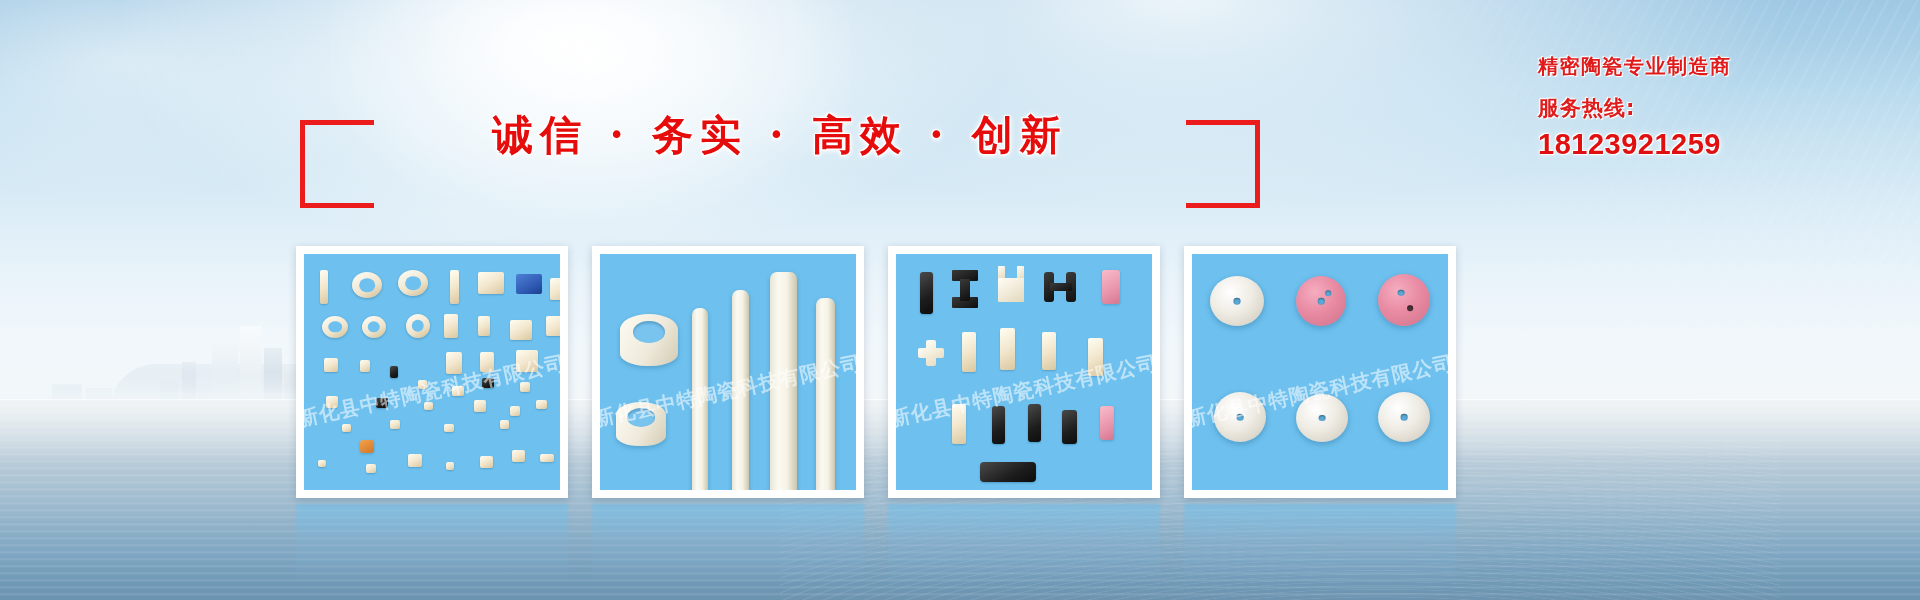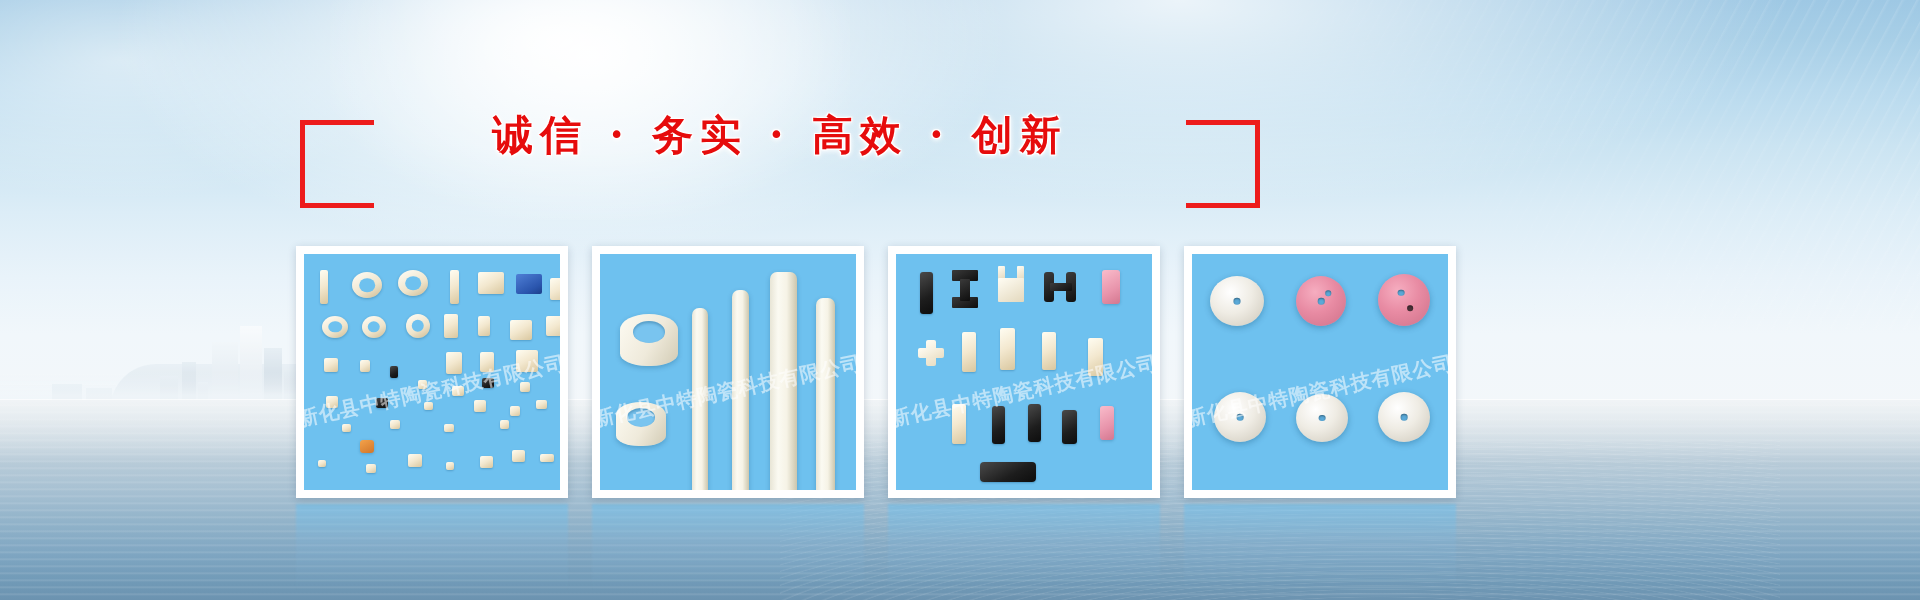--- a/index.html
+++ b/index.html
@@ -346,20 +346,25 @@
       </div>
       <div class="bracket right">
         <i class="v"></i>
           <i class="t"></i>
           <i class="b"></i>
       </div>
       <div class="slogan-cn">诚信 · 务实 · 高效 · 创新</div>
     </div>
   </div>
 
+  <div class="contact">
+    <div class="line1">精密陶瓷专业制造商</div>
+    <div class="line2">服务热线:</div>
+    <div class="line3">18123921259</div>
+  </div>
 
   <div class="reflections">
     <div class="refl"></div>
       <div class="refl"></div>
     <div class="refl"></div>
       <div class="refl"></div>
   </div>
 
   <div class="panels">
 

